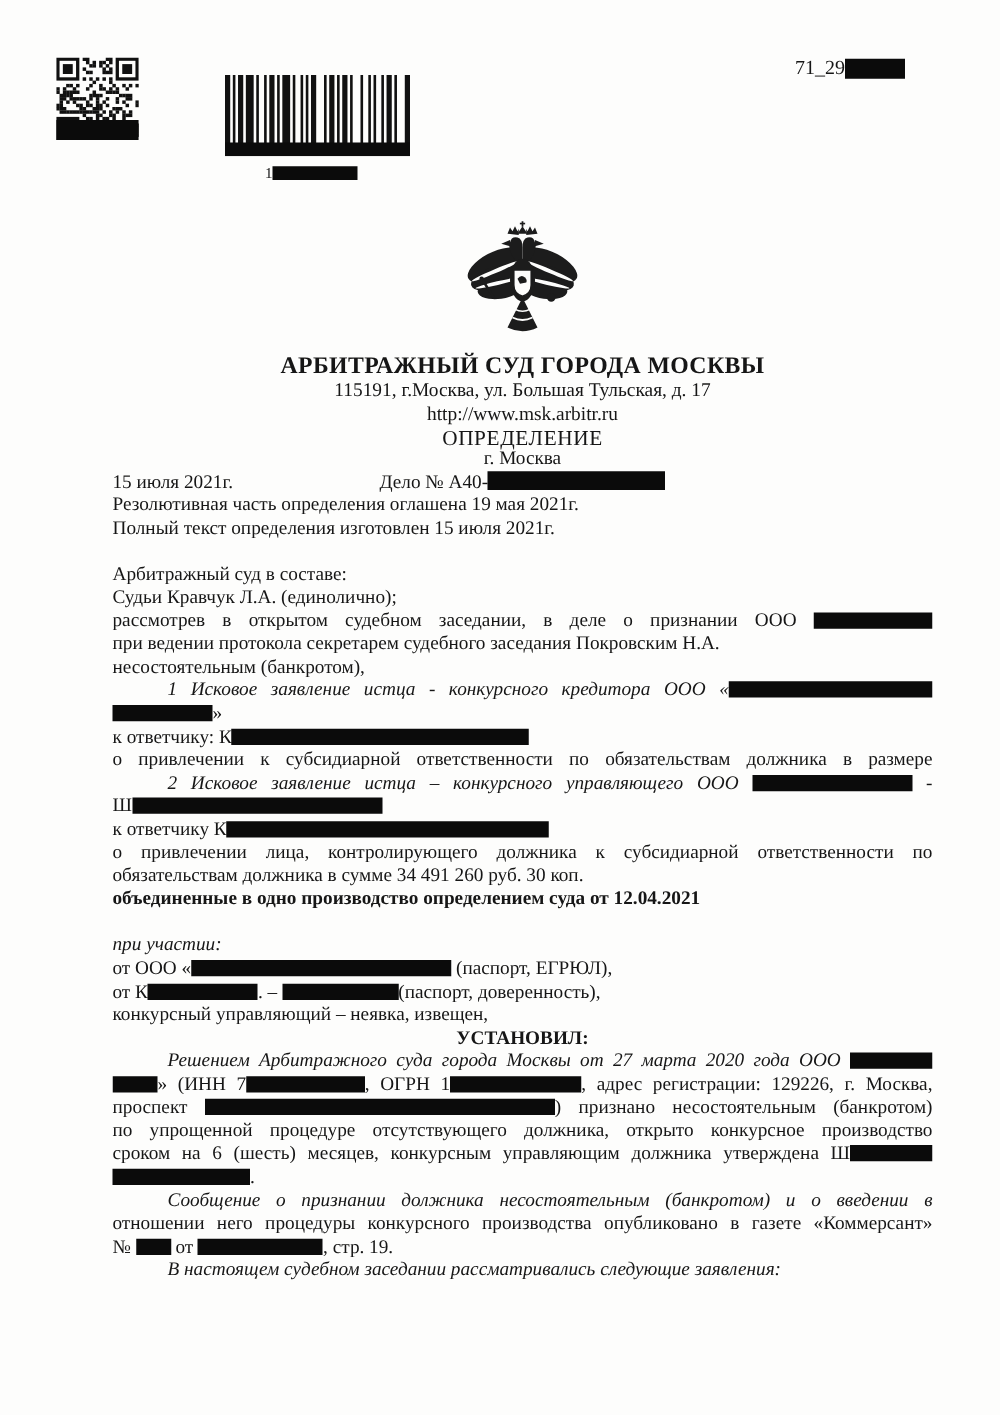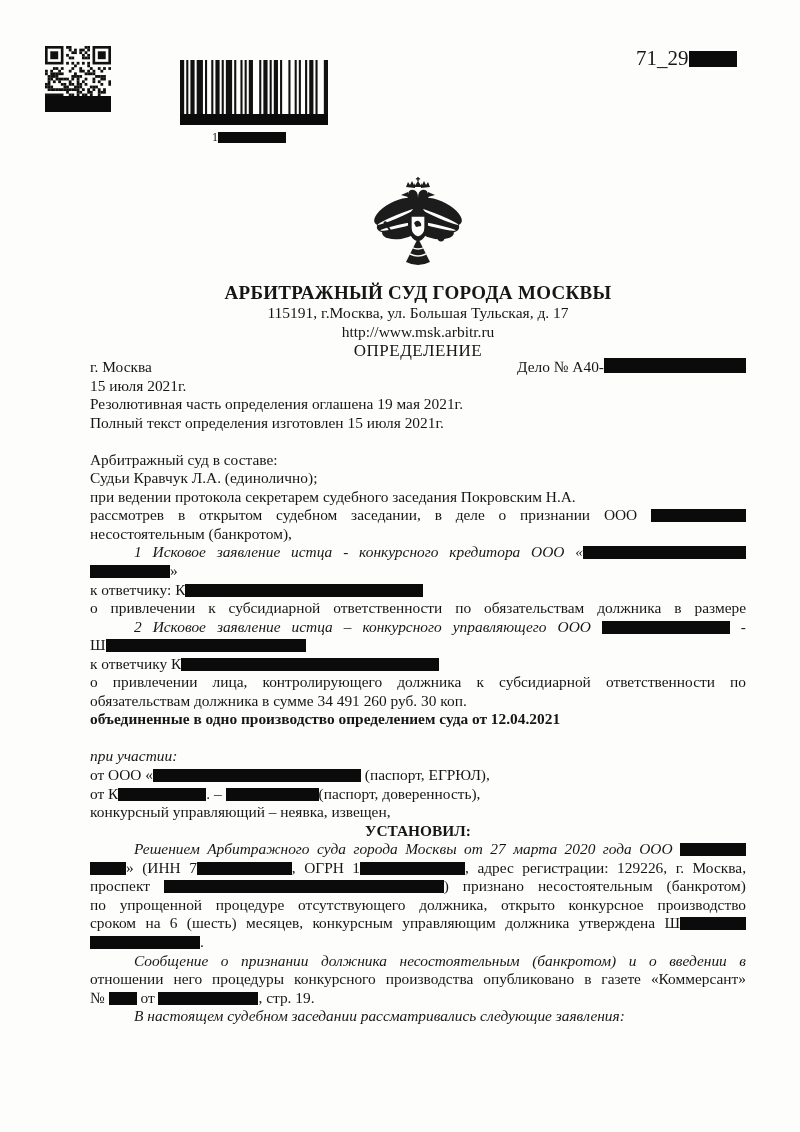--- a/index.html
+++ b/index.html
@@ -5,35 +5,35 @@
   html,body{margin:0;padding:0;background:#ffffff;}
   .page{position:relative;width:800px;height:1132px;background:#fdfdfc;overflow:hidden;
         font-family:"Liberation Serif","DejaVu Serif",serif;color:#161616;}
 
   
   .qr{position:absolute;left:45px;top:46px;width:66px;height:66px;}
   .barcode-wrap{position:absolute;left:180px;top:60px;width:148px;}
   .barcode-label{display:flex;align-items:center;margin-top:2px;padding-left:32px;
                  font-size:12px;line-height:12px;}
   .docnum{position:absolute;left:636px;top:46px;display:flex;align-items:center;
-          font-size:21px;justify-content:center;}
+          font-size:16px;justify-content:center;}
 
   .redact{display:inline-block;background:#0b0b0b;height:13px;vertical-align:-2px;}
 
   
   .header{position:absolute;left:90px;top:176px;width:656px;text-align:center;}
   .eagle{display:block;margin:0 auto;}
   .court-name{font-weight:bold;font-size:19px;letter-spacing:.3px;line-height:21px;margin-top:2px;}
   .court-address{font-size:15.5px;line-height:19px;}
   .court-site{font-size:15.5px;line-height:19px;}
   .doc-type{font-size:17px;letter-spacing:.5px;line-height:19px;}
 
   
   .content{position:absolute;left:90px;top:358px;width:656px;}
-  .line{height:18.55px;line-height:18.55px;font-size:15.4px;white-space:nowrap;}
+  .line{height:18.55px;line-height:18.55px;font-size:15.4px;white-space:nowrap;flex-direction:column;}
   .line.justify{white-space:normal;text-align:justify;text-align-last:justify;overflow:hidden;}
   .line.center{text-align:center;text-align-last:center;white-space:normal;}
   .line.bold{font-weight:bold;}
   .line.italic{font-style:italic;}
   .line.indent{text-indent:44px;font-style:italic;}
   .line.split{display:flex;justify-content:space-between;align-items:center;}
   .line .rightpart{display:inline-flex;}
 </style>
 </head>
 <body>
@@ -334,22 +334,22 @@
           <span>Дело № А40-</span>
           <span class="redact" style="width: 142px; height: 15px;"></span>
         </span>
       </div>
       <div class="line"><span>15 июля 2021г.</span></div>
       <div class="line"><span>Резолютивная часть определения оглашена 19 мая 2021г.</span></div>
       <div class="line"><span>Полный текст определения изготовлен 15 июля 2021г.</span></div>
       <div class="line"></div>
       <div class="line"><span>Арбитражный суд в составе:</span></div>
       <div class="line"><span>Судьи Кравчук Л.А. (единолично);</span></div>
+      <div class="line justify"><span>рассмотрев в открытом судебном заседании, в деле о признании ООО </span><span class="redact" style="width: 95px;"></span></div>
       <div class="line"><span>при ведении протокола секретарем судебного заседания Покровским Н.А.</span></div>
-      <div class="line justify"><span>рассмотрев в открытом судебном заседании, в деле о признании ООО </span><span class="redact" style="width: 95px;"></span></div>
       <div class="line"><span>несостоятельным (банкротом),</span></div>
       <div class="line justify indent"><span>1 Исковое заявление истца - конкурсного кредитора ООО «</span><span class="redact" style="width: 163px;"></span></div>
       <div class="line"><span class="redact" style="width: 80px;"></span><span>»</span></div>
       <div class="line"><span>к ответчику: К</span><span class="redact" style="width: 238px;"></span></div>
       <div class="line justify"><span>о привлечении к субсидиарной ответственности по обязательствам должника в размере</span></div>
       <div class="line justify indent"><span>2 Исковое заявление истца – конкурсного управляющего ООО </span><span class="redact" style="width: 128px;"></span><span> -</span></div>
       <div class="line"><span>Ш</span><span class="redact" style="width: 200px;"></span></div>
       <div class="line"><span>к ответчику К</span><span class="redact" style="width: 258px;"></span></div>
       <div class="line justify"><span>о привлечении лица, контролирующего должника к субсидиарной ответственности по</span></div>
       <div class="line"><span>обязательствам должника в сумме 34 491 260 руб. 30 коп.</span></div>

